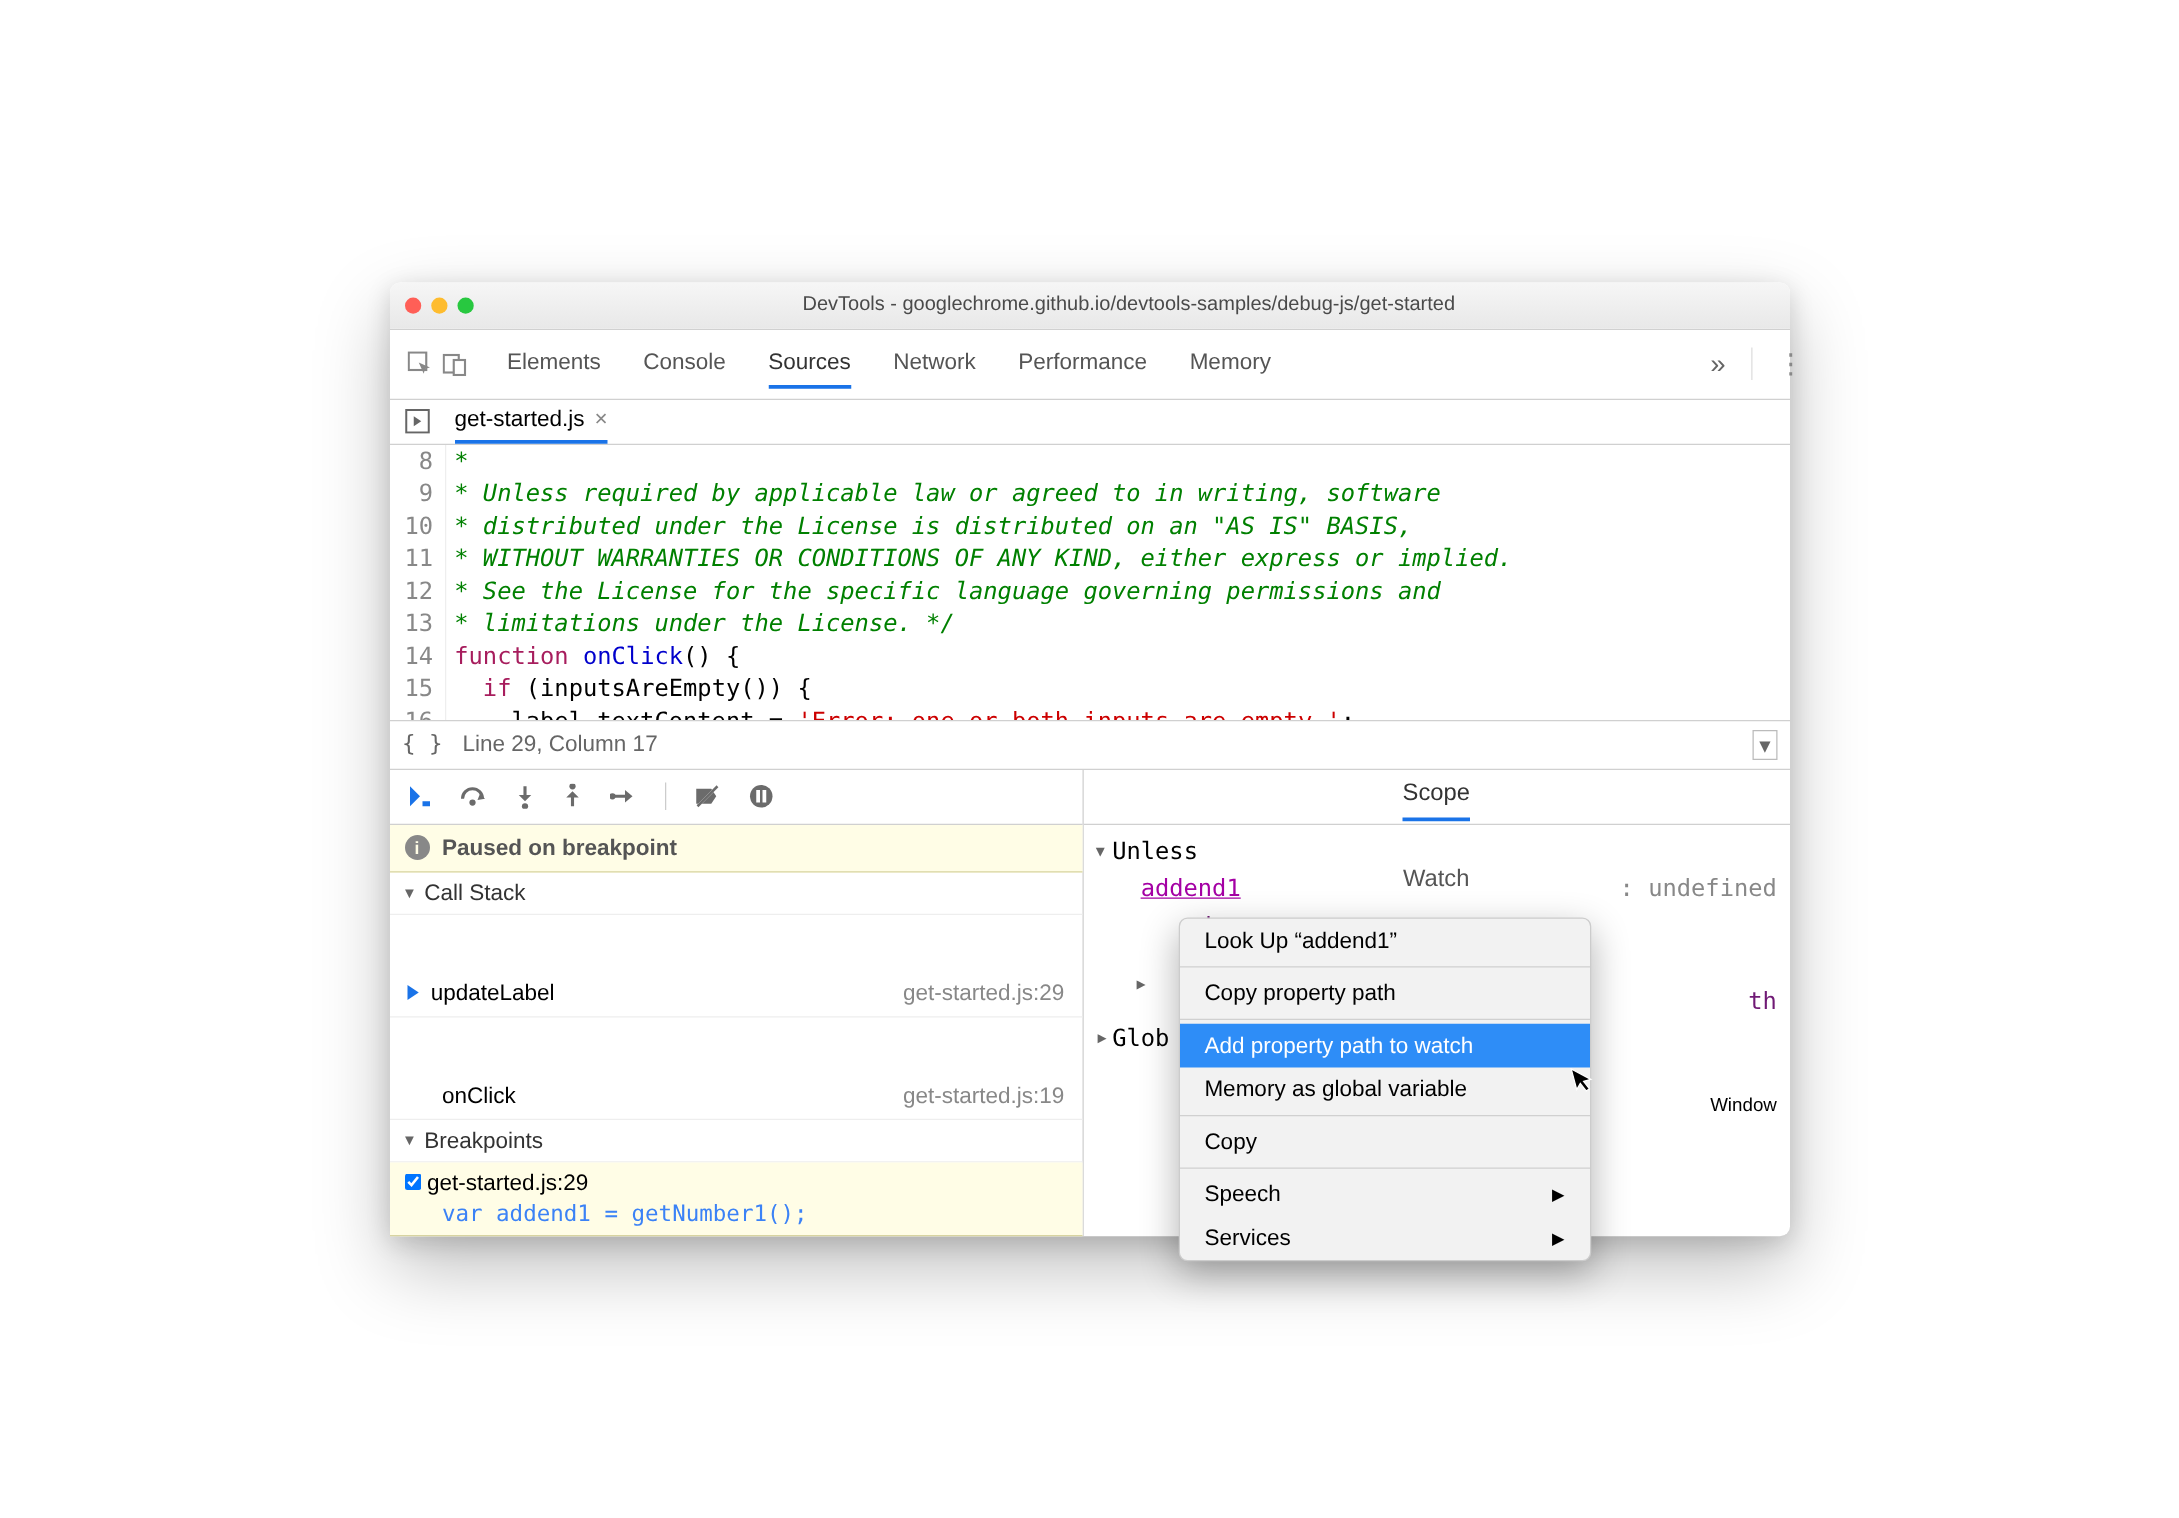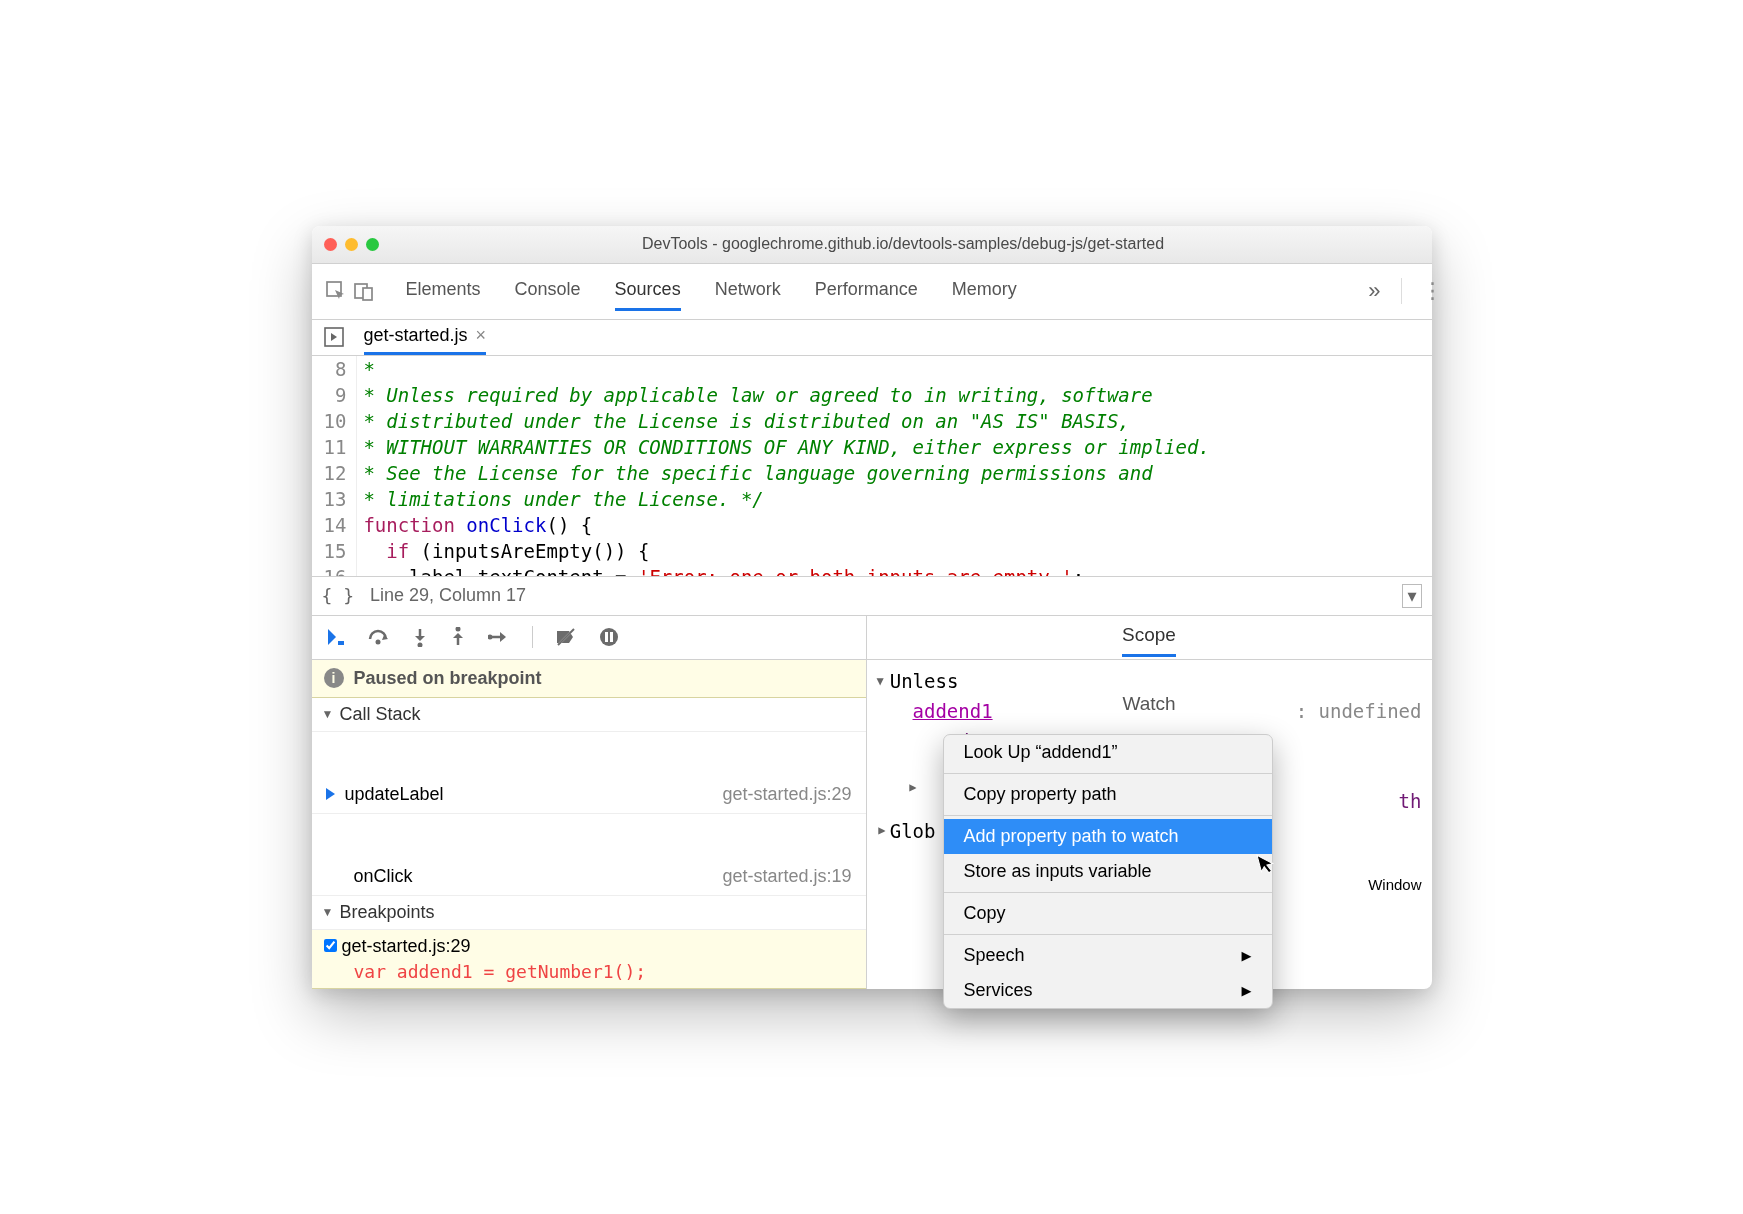--- a/index.html
+++ b/index.html
@@ -152,21 +152,21 @@
   border-left:9px solid #1a73e8; border-top:6px solid transparent;
   border-bottom:6px solid transparent; margin-right:10px;
 }
 .stack-item:not(.current) .name { padding-left: 28px; }
 .bp-item {
   background:#fffde6;
   border-bottom: 1px solid #d8d4a0;
   padding: 6px 12px;
   font-size: 18px;
 }
-.bp-code { font-family: Menlo, monospace; color:#ef4444; padding-left:30px; padding-top:4px;}
+.bp-code { font-family: Menlo, monospace; color:#3b82f6; padding-left:30px; padding-top:4px;}
 .right-tabs {
   height:44px; display:flex; align-items:center;
   border-bottom:1px solid #d0d0d0;
   padding: 0 16px; gap: 28px;
   font-size: 19px;
   flex-direction: column;
 }
 .right-tab { padding: 8px 0; color:#555; cursor:pointer;}
 .right-tab.active { border-bottom:3px solid #1a73e8; color:#333;}
 .scope-body { padding: 6px 10px; font-family: Menlo, monospace; font-size:19px; line-height:30px;}
@@ -401,21 +401,21 @@
         </div>
       </div>
       <div class="glob-val">Window</div>
 
       <div class="context-menu" id="ctx">
           <div class="menu-item">Look Up “addend1”</div>
           <div class="menu-sep"></div>
           <div class="menu-item">Copy property path</div>
           <div class="menu-sep"></div>
           <div class="menu-item highlight">Add property path to watch</div>
-          <div class="menu-item">Store as inputs variable</div>
+          <div class="menu-item">Memory as global variable</div>
           <div class="menu-sep"></div>
           <div class="menu-item">Copy</div>
           <div class="menu-sep"></div>
           <div class="menu-item">Speech<span class="menu-arrow">▶</span></div>
           <div class="menu-item">Services<span class="menu-arrow">▶</span></div>
         </div>
       <div class="cursor">
         <svg width="16" height="22">
             <path d="M1 1 L1 18 L5 14 L8 21 L11 20 L8 13 L14 13 Z" fill="#000" stroke="#fff" stroke-width="1"></path>
           </svg>

